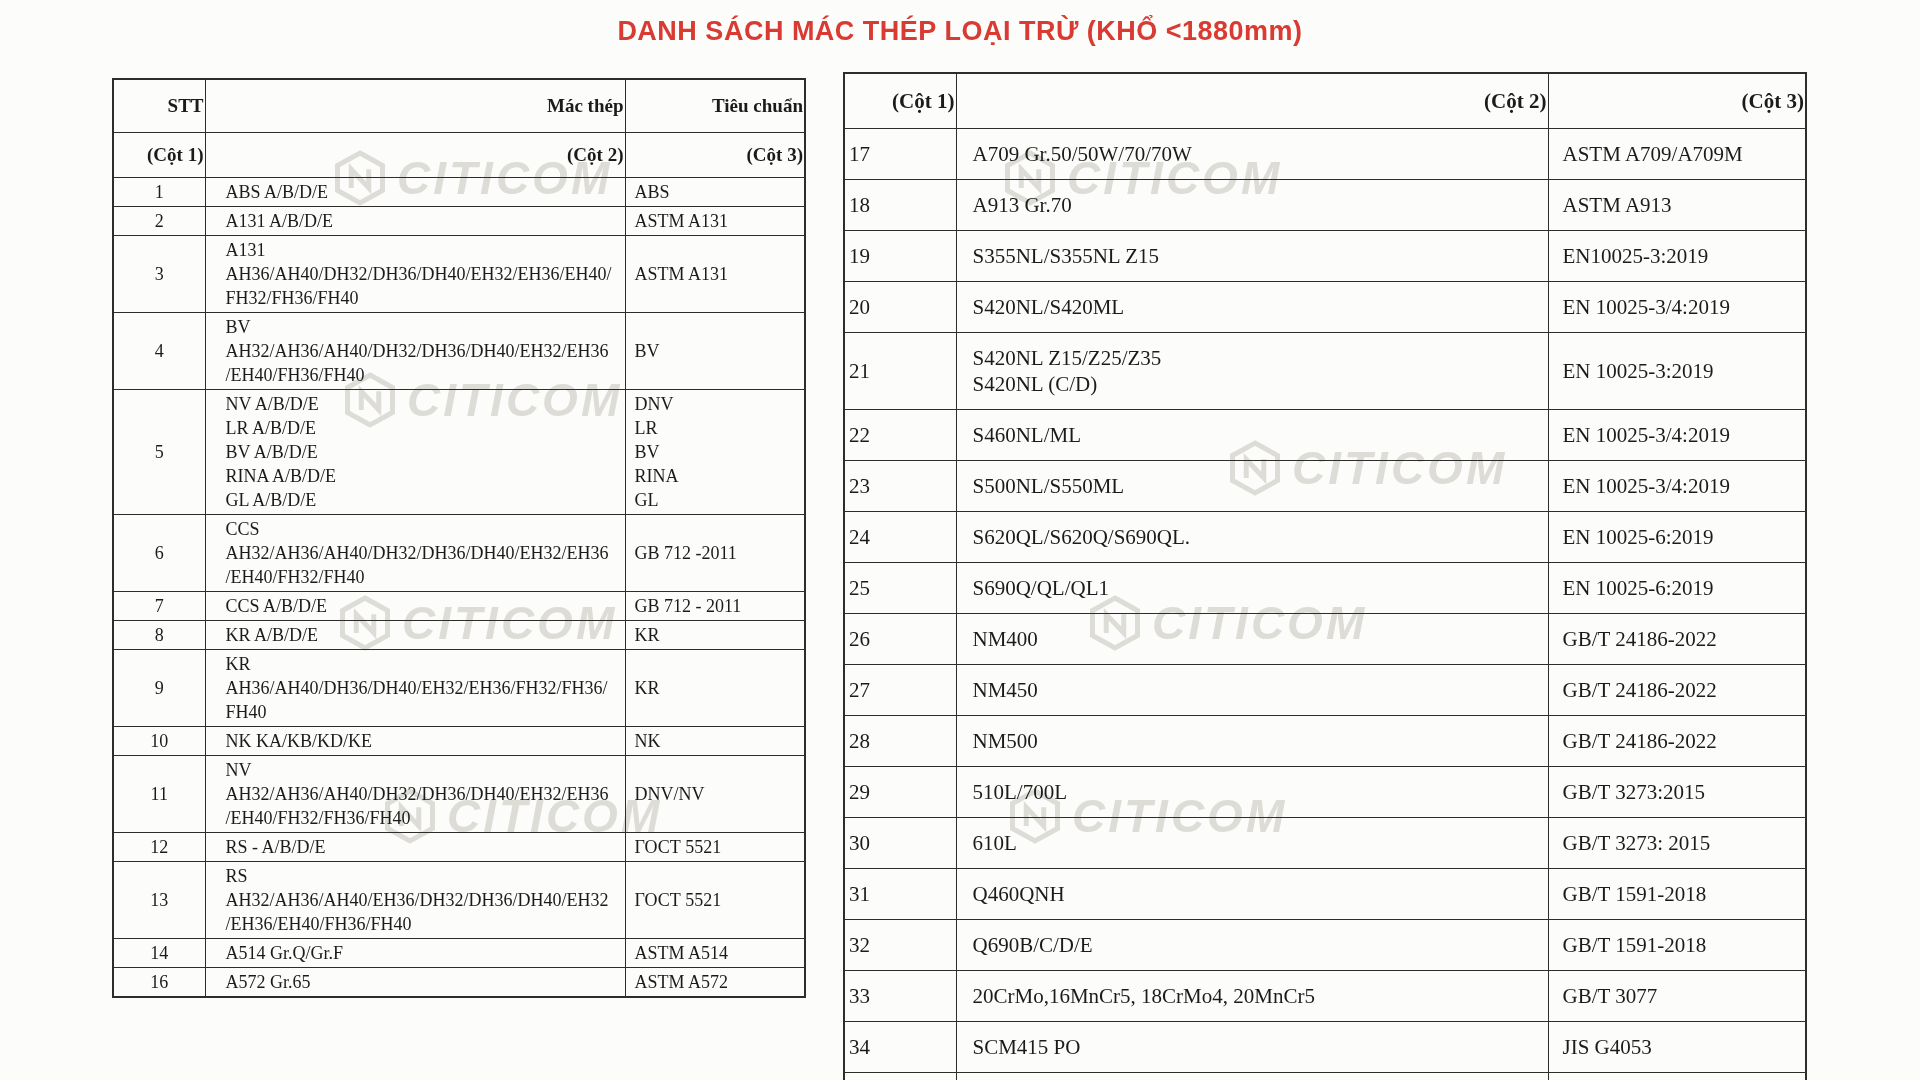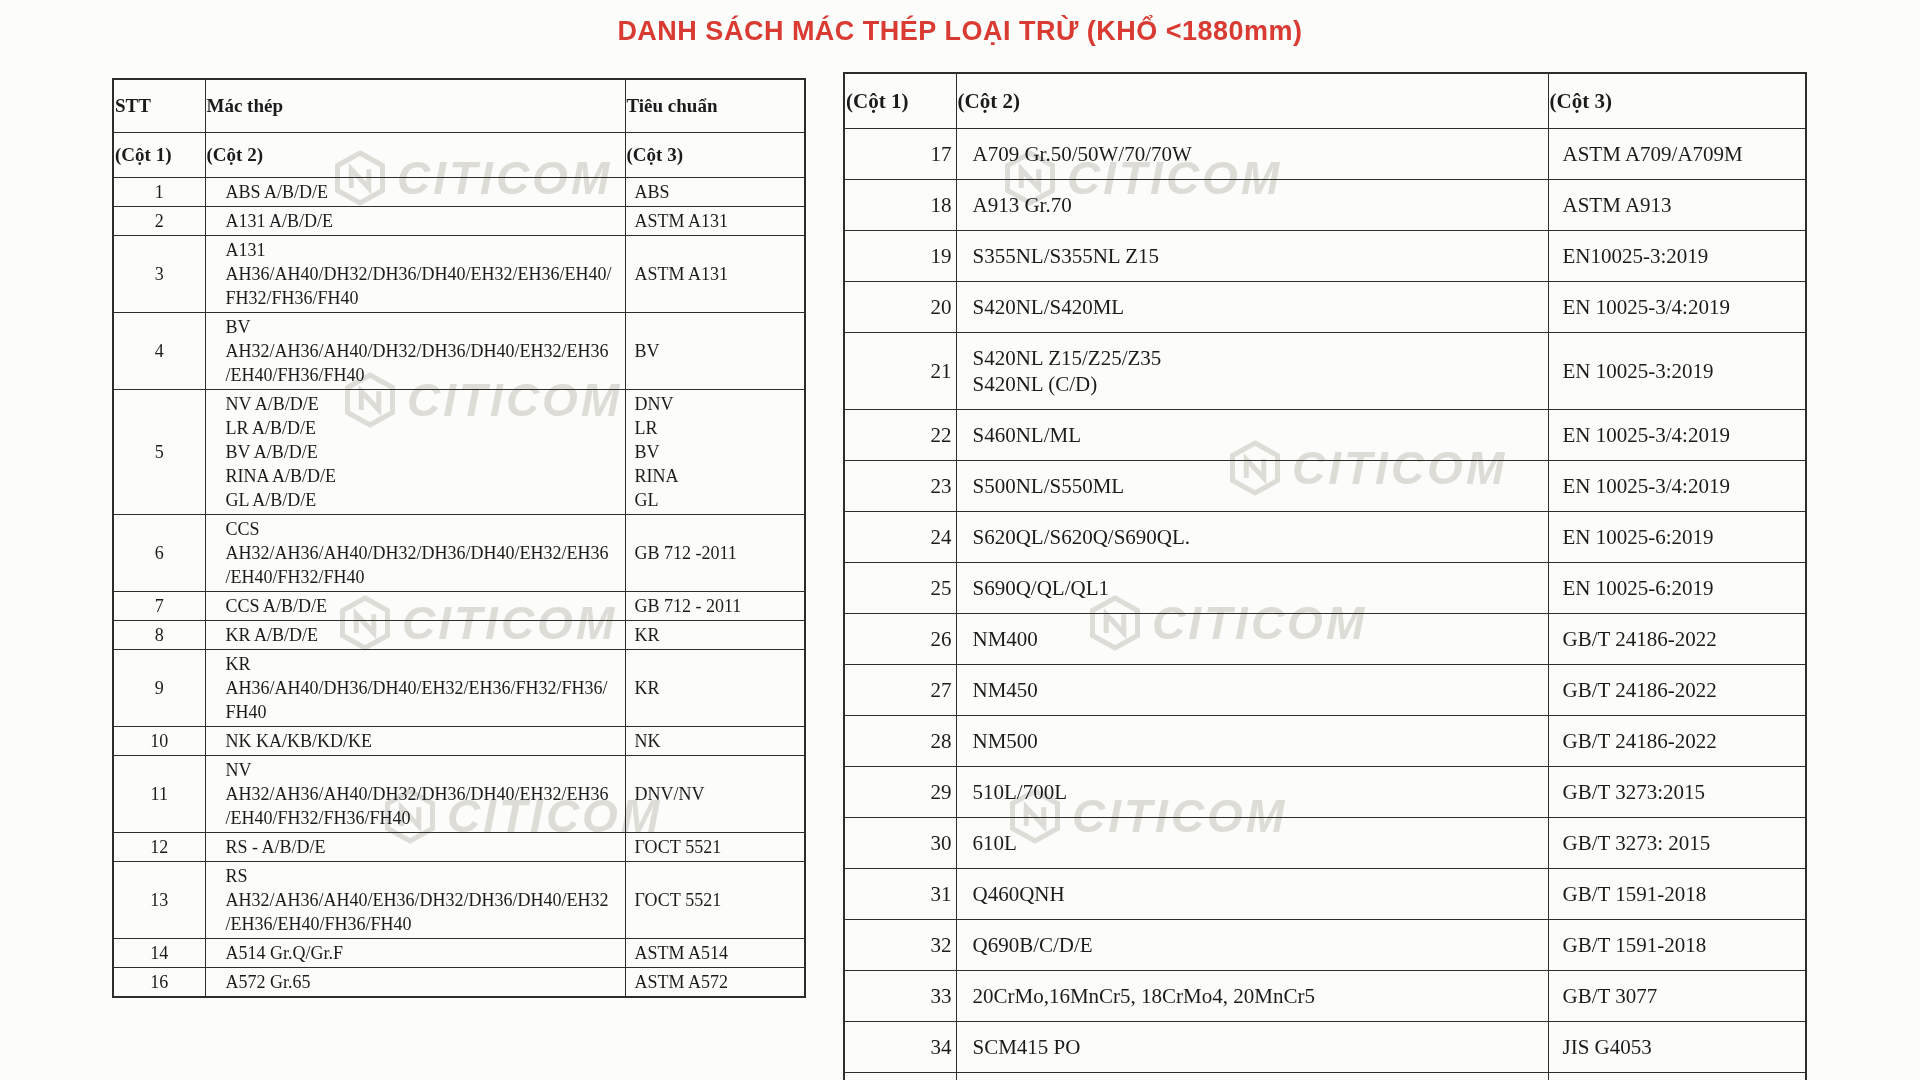--- a/index.html
+++ b/index.html
@@ -15,36 +15,36 @@
   }
   table {
     position:absolute; border-collapse:collapse; table-layout:fixed;
     background:transparent; z-index:1;
   }
   th, td {
     border:1.5px solid #2f2d2a; white-space:pre-line; overflow:hidden;
     font-size:18px; line-height:24px; vertical-align:middle;
   }
   table { border:2.5px solid #2f2d2a; }
-  th { font-weight:bold; text-align:left; }
+  th { font-weight:bold; text-align:right; }
 
   
   .lt { left:112px; top:78px; width:692px; }
   .lt th { font-size:19px; }
   .lt .hr1 th { height:50px; }
   .lt .hr2 th { height:42px; }
   .lt td.c1 { text-align:center; padding:2px 4px; }
   .lt td.c2 { padding:2px 20px; }
   .lt td.c3 { padding:2px 9px; }
 
   
   .rt { left:843px; top:72px; width:962px; }
   .rt th { font-size:21px; height:52px; }
   .rt td { font-size:21px; line-height:26px; padding:12px 10px; }
-  .rt td.c1 { text-align:right; padding:12px 4px; }
+  .rt td.c1 { text-align:left; padding:12px 4px; }
   .rt td.c2 { padding-left:16px; }
   .rt td.c3 { padding-left:14px; }
 
   
   .wm {
     position:absolute; display:flex; align-items:center; gap:12px;
     color:#dddcd7; z-index:0; user-select:none;
     font-family:"Liberation Sans", sans-serif; font-weight:bold; font-style:italic;
     font-size:46px; letter-spacing:3px;
   }

